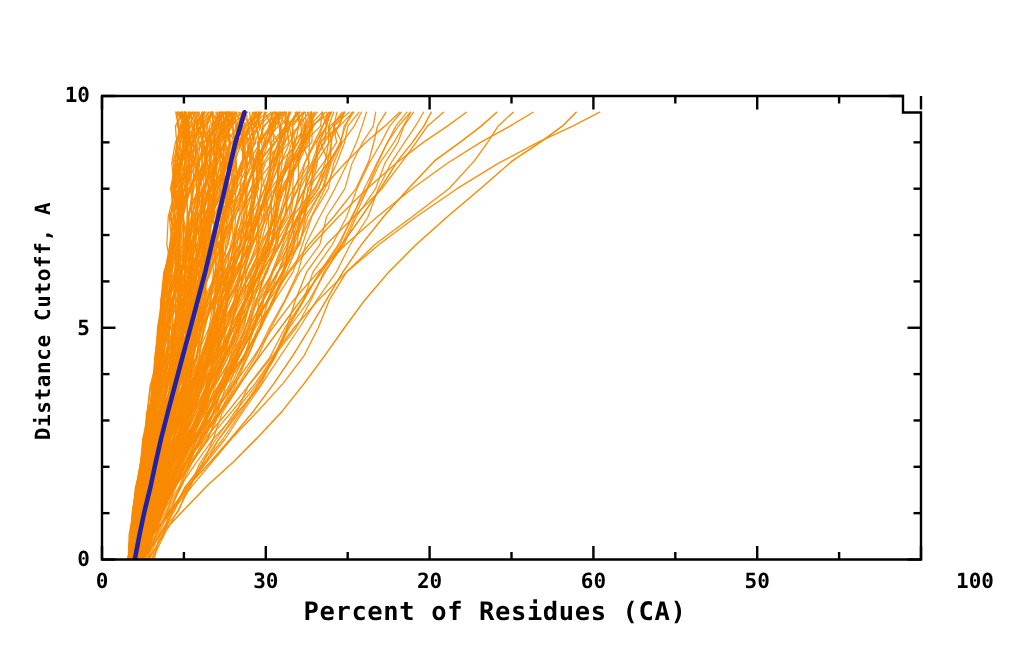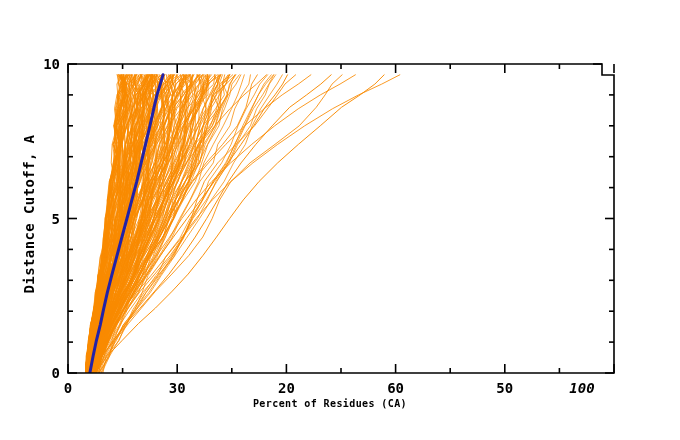--- a/index.html
+++ b/index.html
@@ -35,21 +35,21 @@
     letter-spacing: 0.5px;
     color: #000000;
   }
   #xaxis-label {
     position: absolute;
     left: 0;
     top: 398px;
     width: 660px;
     text-align: center;
     font-family: "DejaVu Sans Mono", "Liberation Mono", monospace;
-    font-size: 10px;
+    font-size: 17px;
     font-weight: bold;
     letter-spacing: 0.4px;
     color: #000000;
   }
   #yaxis-label {
     position: absolute;
     left: -96px;
     top: 206px;
     width: 250px;
     text-align: center;
@@ -365,21 +365,21 @@
 
   <div id="xaxis-label">Percent of Residues (CA)</div>
   <div id="yaxis-label">Distance Cutoff, A</div>
 
   <div id="xtick-labels">
       <div class="tick-text xtick-text" style="left: 68px; top: 380px;">0</div>
       <div class="tick-text xtick-text" style="left: 177.2px; top: 380px;">30</div>
       <div class="tick-text xtick-text" style="left: 286.4px; top: 380px;">20</div>
       <div class="tick-text xtick-text" style="left: 395.6px; top: 380px;">60</div>
       <div class="tick-text xtick-text" style="left: 504.8px; top: 380px;">50</div>
-      <div class="tick-text xtick-text" style="left: 582px; top: 380px; font-style: italic;">100</div>
+      <div class="tick-text xtick-text" style="left: 650px; top: 380px;">100</div>
     </div>
   <div id="ytick-labels">
       <div class="tick-text ytick-text" style="left: 40px; width: 20px; top: 373px;">0</div>
       <div class="tick-text ytick-text" style="left: 40px; width: 20px; top: 218.5px;">5</div>
       <div class="tick-text ytick-text" style="left: 40px; width: 20px; top: 64px;">10</div>
     </div>
 
 </div>
 
 </body></html>

